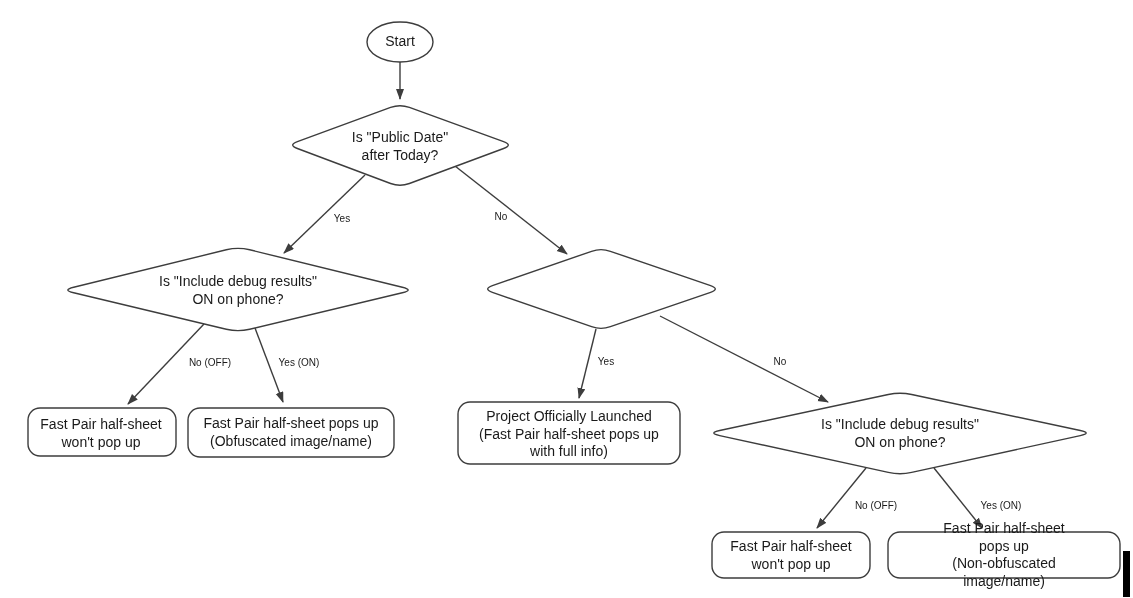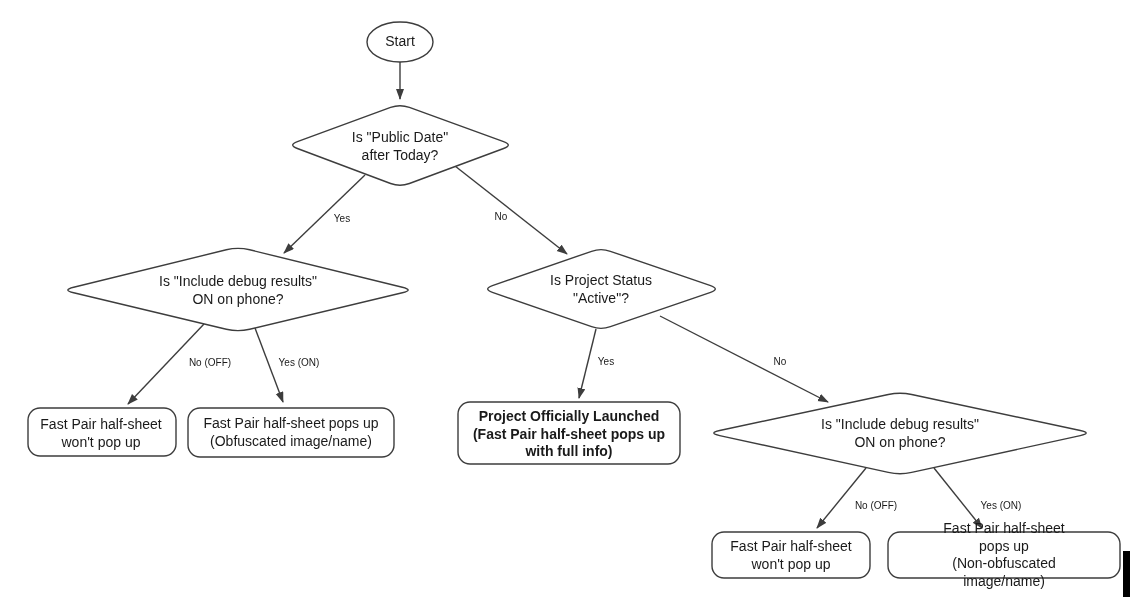--- a/index.html
+++ b/index.html
@@ -81,29 +81,27 @@
     <rect class="shape" x="888" y="532" width="232" height="46" rx="12"></rect>
 
     <rect class="cursor-rect" x="1123" y="551" width="7" height="46"></rect>
   </svg>
 
   <div class="lbl" style="left:400px; top:42px;">Start</div>
   <div class="lbl" style="left:400px; top:146px;">Is "Public Date"
 after Today?</div>
   <div class="lbl" style="left:238px; top:290px;">Is "Include debug results"
 ON on phone?</div>
-  <div class="lbl" style="left:601px; top:289px;">Is Project Status
-"Active"?</div>
   <div class="lbl" style="left:900px; top:433px;">Is "Include debug results"
 ON on phone?</div>
   <div class="lbl" style="left:101px; top:433px;">Fast Pair half-sheet
 won't pop up</div>
   <div class="lbl" style="left:291px; top:432px;">Fast Pair half-sheet pops up
 (Obfuscated image/name)</div>
-  <div class="lbl" style="left:569px; top:434px;font-weight:bold;">Project Officially Launched
+  <div class="lbl" style="left:569px; top:434px;">Project Officially Launched
 (Fast Pair half-sheet pops up
 with full info)</div>
   <div class="lbl" style="left:791px; top:555px;">Fast Pair half-sheet
 won't pop up</div>
   <div class="lbl" style="left:1004px; top:555px;">Fast Pair half-sheet pops up
 (Non-obfuscated image/name)</div>
 
   <div class="edge-lbl" style="left:342px; top:218px;">Yes</div>
   <div class="edge-lbl" style="left:501px; top:216px;">No</div>
   <div class="edge-lbl" style="left:210px; top:362px;">No (OFF)</div>

